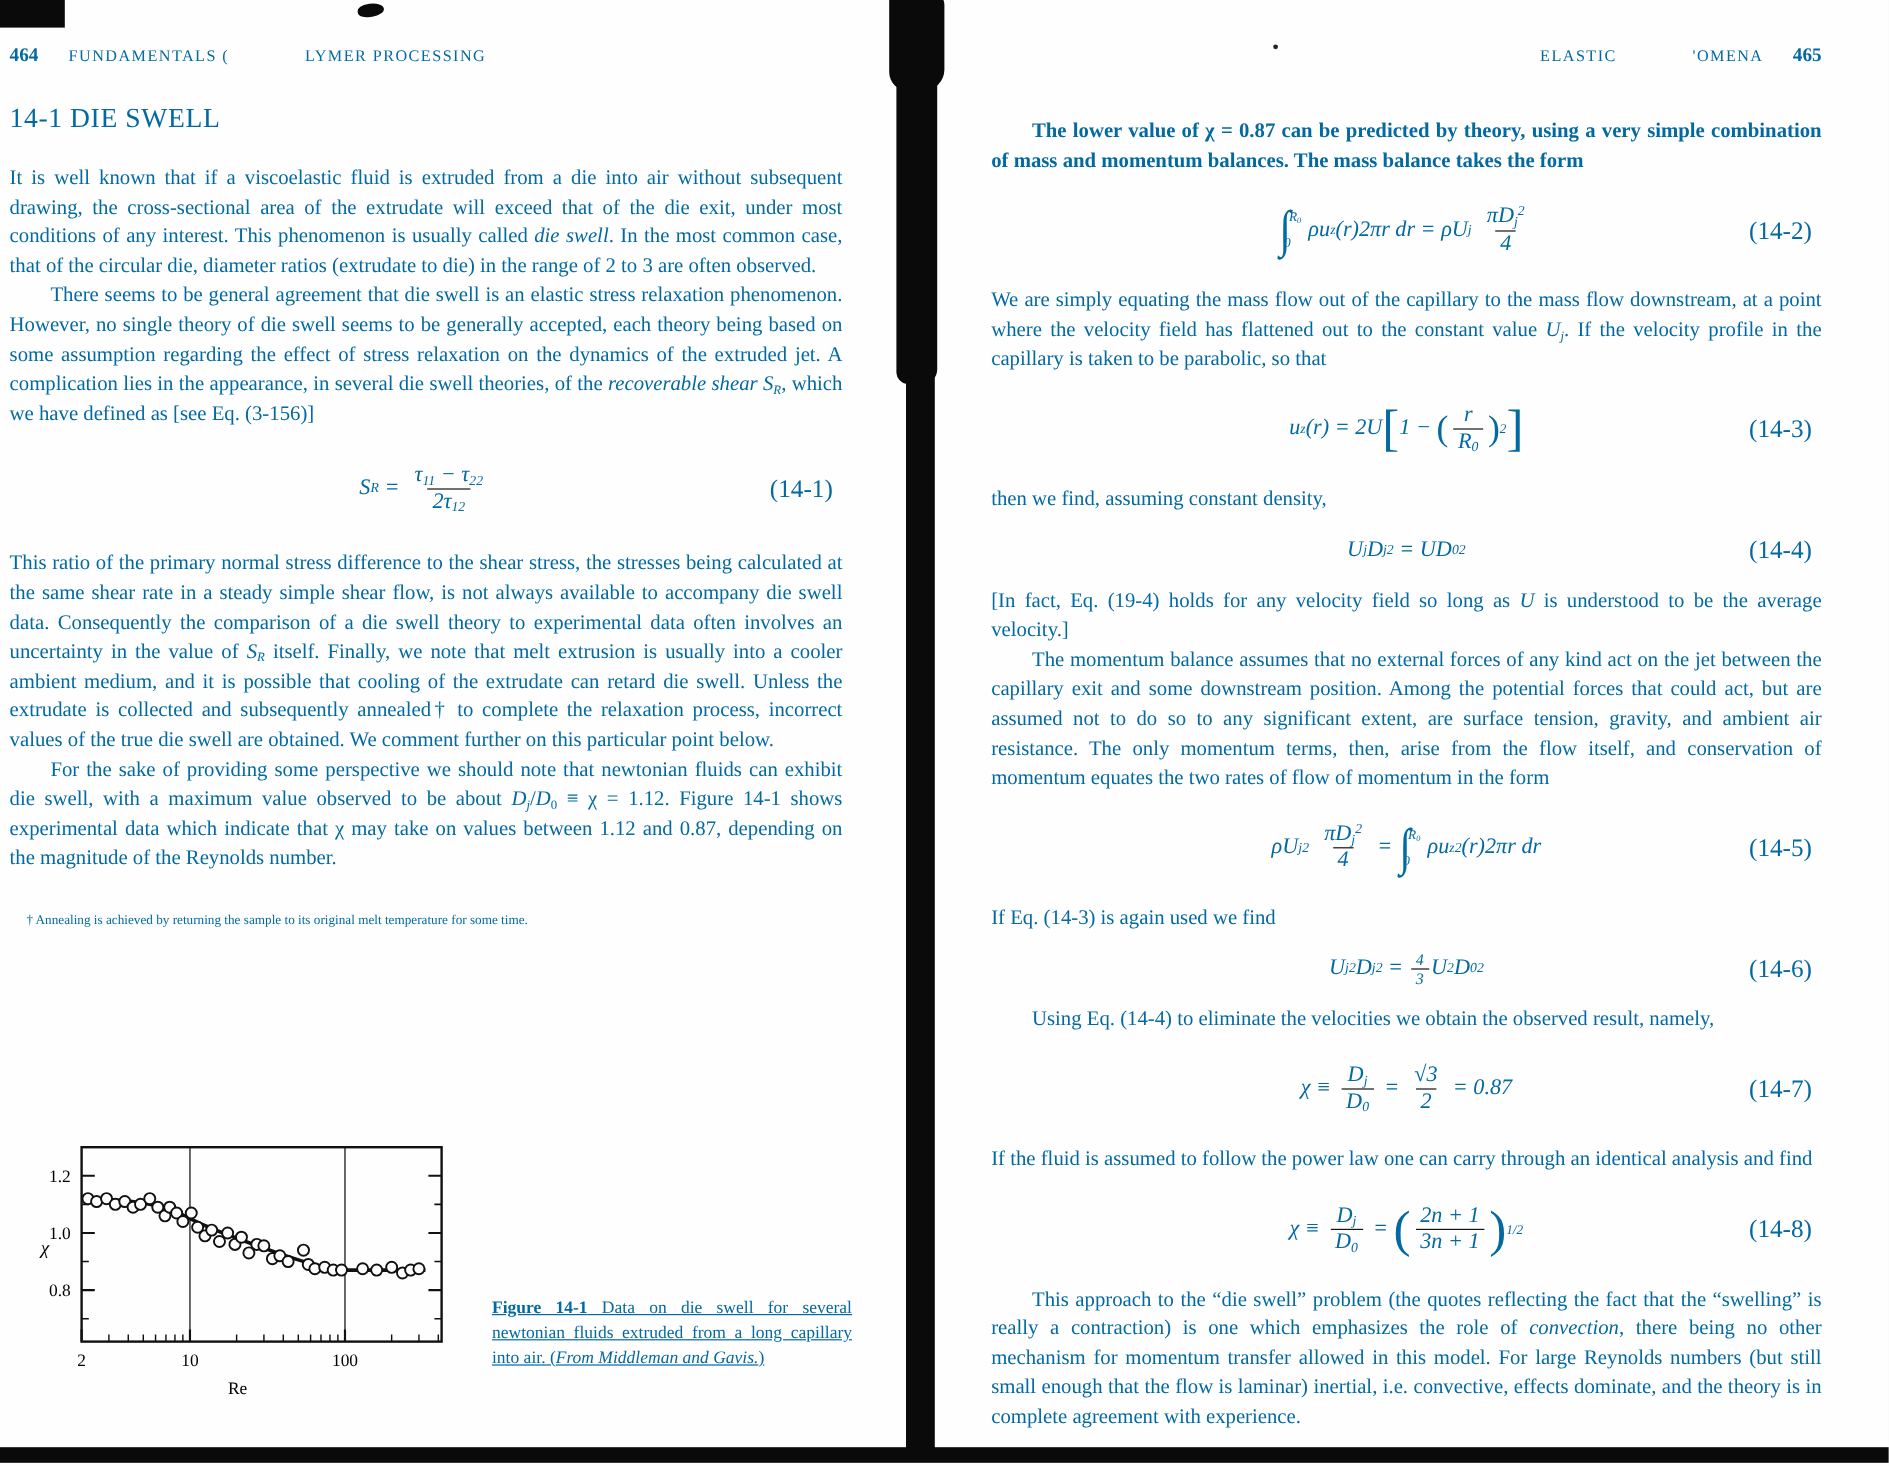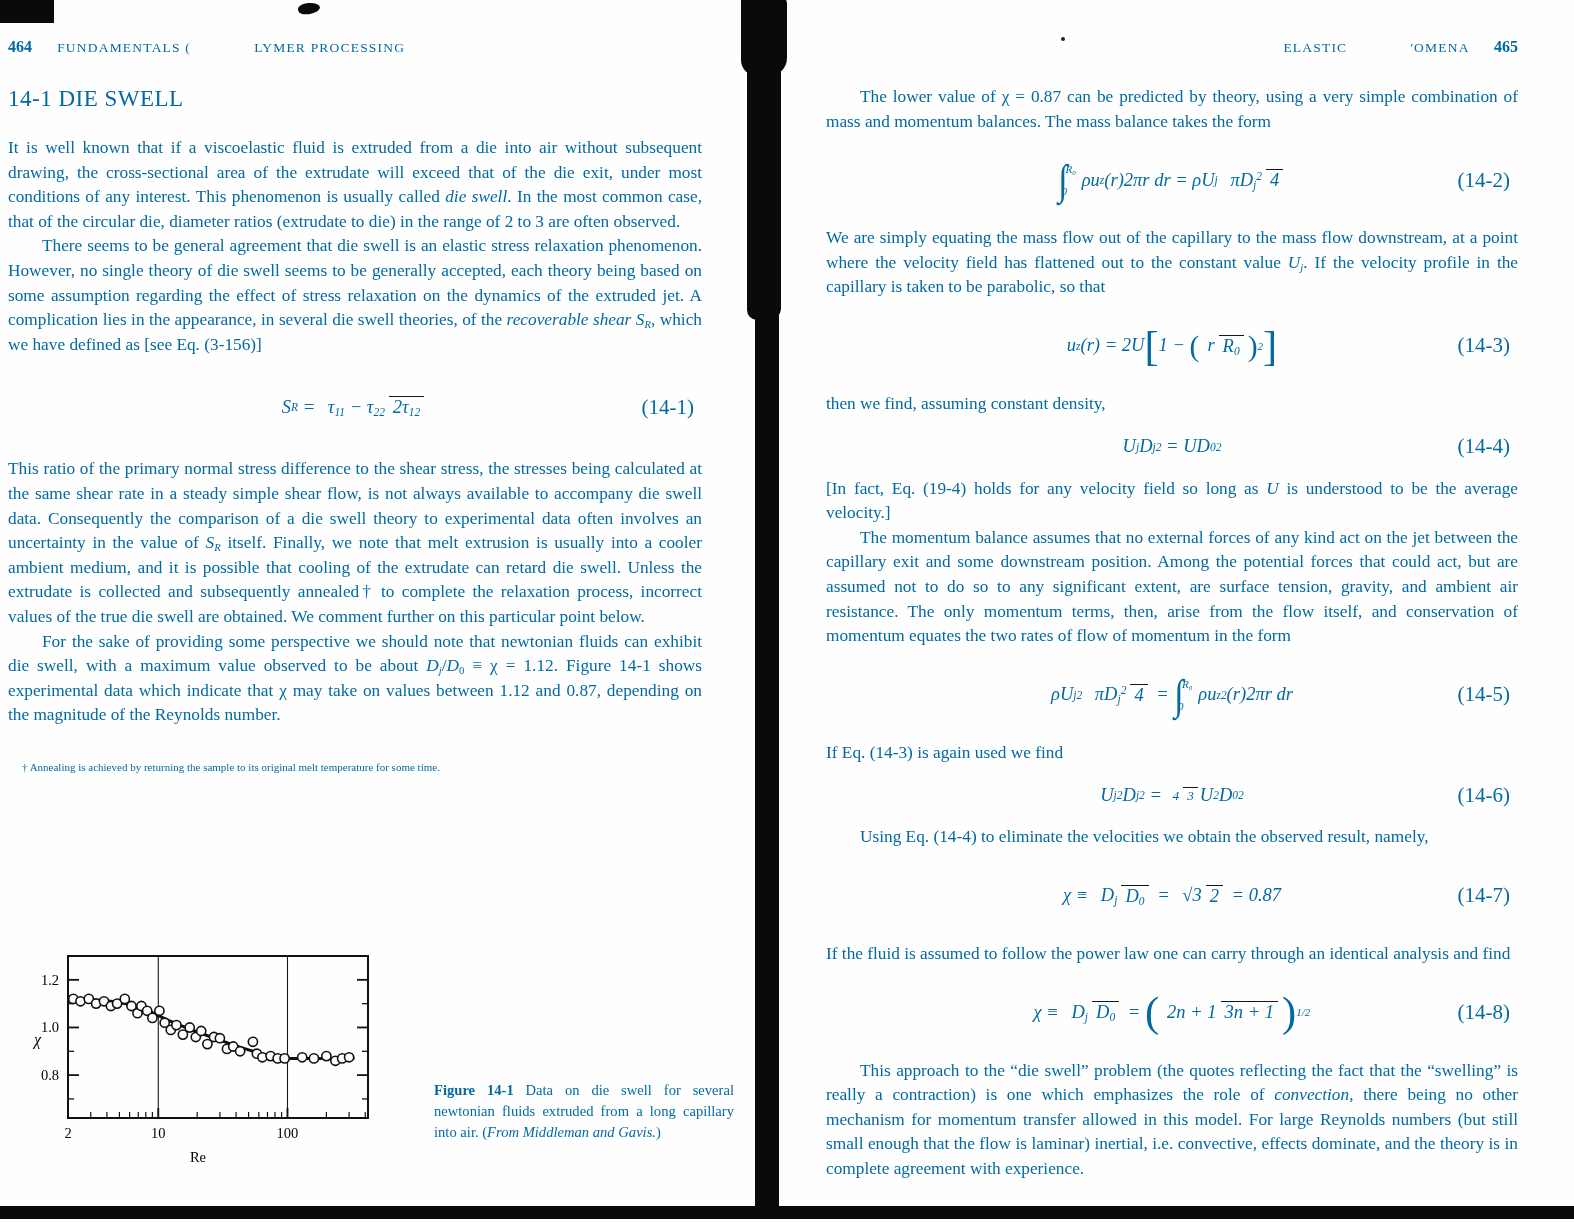--- a/index.html
+++ b/index.html
@@ -34,37 +34,37 @@
   .sub{font-size:0.62em;vertical-align:-0.28em;line-height:0;}
   .sup{font-size:0.62em;vertical-align:0.5em;line-height:0;}
   .sup2{font-size:0.6em;vertical-align:1.05em;line-height:0;}
 
   .eq{position:relative;display:flex;justify-content:center;align-items:center;
       font-size:18.5px;margin:14px 0;min-height:40px;}
   .eq-content{font-style:italic;display:inline-flex;align-items:center;white-space:pre;}
   .eqnum{position:absolute;right:8px;font-style:normal;font-size:21px;}
   .eq.tall{min-height:64px;}
 
-  .frac{display:inline-flex;flex-direction:row;align-items:center;vertical-align:middle;margin:0 4px;line-height:1.15;}
+  .frac{display:inline-flex;flex-direction:column;align-items:center;vertical-align:middle;margin:0 4px;line-height:1.15;}
   .frac .fnum{padding:0 4px;display:block;}
   .frac .fden{border-top:1.6px solid #141414;padding:0 4px;display:block;}
   .frac.small{font-size:0.72em;margin:0 2px;}
   .int{display:inline-flex;align-items:center;margin-right:3px;}
   .int .isym{font-size:2.3em;line-height:0.95;font-weight:300;transform:scaleX(0.8);font-style:normal;}
   .int .ilims{display:inline-flex;flex-direction:column;justify-content:space-between;height:3.1em;font-size:0.6em;margin-left:-3px;margin-right:3px;}
   .int .ihi{display:block;}
   .int .ilo{display:block;margin-left:-4px;}
   .bigbr{font-weight:300;font-style:normal;line-height:0;}
   .bigbr.b1{font-size:1.6em;}
   .bigbr.b2{font-size:2.3em;}
 
   .footnote{font-size:11px;line-height:18px;margin-top:30px;padding-left:14px;}
 
   .figure{position:absolute;left:24px;top:928px;display:flex;align-items:flex-start;}
-  .caption{width:300px;font-size:14.6px;line-height:21px;margin-left:32px;margin-top:152px;text-align:justify;}
+  .caption{width:300px;font-size:14.6px;line-height:21px;margin-left:8px;margin-top:152px;text-align:justify;text-decoration:underline;}
 
   svg text{font-family:"Liberation Serif","DejaVu Serif",serif;}
 </style>
 </head>
 <body>
 
 <div class="page">
 
   <div class="corner-mark"></div>
   <div class="smudge"></div>
@@ -191,21 +191,21 @@
 
   <div class="col page-right">
     <div class="running-header rh-right">
       <span>ELASTIC</span>
       <span class="hdr-gap"></span>
       <span>'OMENA</span>
       <span class="hdr-gap-sm"></span>
       <span class="pgnum">465</span>
     </div>
 
-    <p class="body ind" style="margin-top:29px;"><span>The lower value of χ = 0.87 can be predicted by theory, using a very simple combination of mass and momentum balances. The mass balance takes the form</span></p>
+    <p class="body ind" style="margin-top:41px;font-weight:bold;"><span>The lower value of χ = 0.87 can be predicted by theory, using a very simple combination of mass and momentum balances. The mass balance takes the form</span></p>
 
     <div class="eq tall">
       <span class="eq-content"><span class="int"><span class="isym">∫</span><span class="ilims"><span class="ihi"><span>R</span><span class="sub">0</span></span><span class="ilo"><span>0</span></span></span></span><span>ρu</span><span class="sub">z</span><span>(r)2πr dr = ρU</span><span class="sub">j</span><span> </span><span class="frac"><span class="fnum"><span>πD</span><span class="sub">j</span><span class="sup">2</span></span><span class="fden"><span>4</span></span></span></span>
       <span class="eqnum">(14-2)</span>
     </div>
 
     <p class="body"><span>We are simply equating the mass flow out of the capillary to the mass flow downstream, at a point where the velocity field has flattened out to the constant value </span><span class="it">U</span><span class="sub it">j</span><span>. If the velocity profile in the capillary is taken to be parabolic, so that</span></p>
 
     <div class="eq tall">
       <span class="eq-content"><span>u</span><span class="sub">z</span><span>(r) = 2U</span><span class="bigbr b2">[</span><span>1 − </span><span class="bigbr b1">(</span><span class="frac"><span class="fnum"><span>r</span></span><span class="fden"><span>R</span><span class="sub">0</span></span></span><span class="bigbr b1">)</span><span class="sup2">2</span><span class="bigbr b2">]</span></span>

